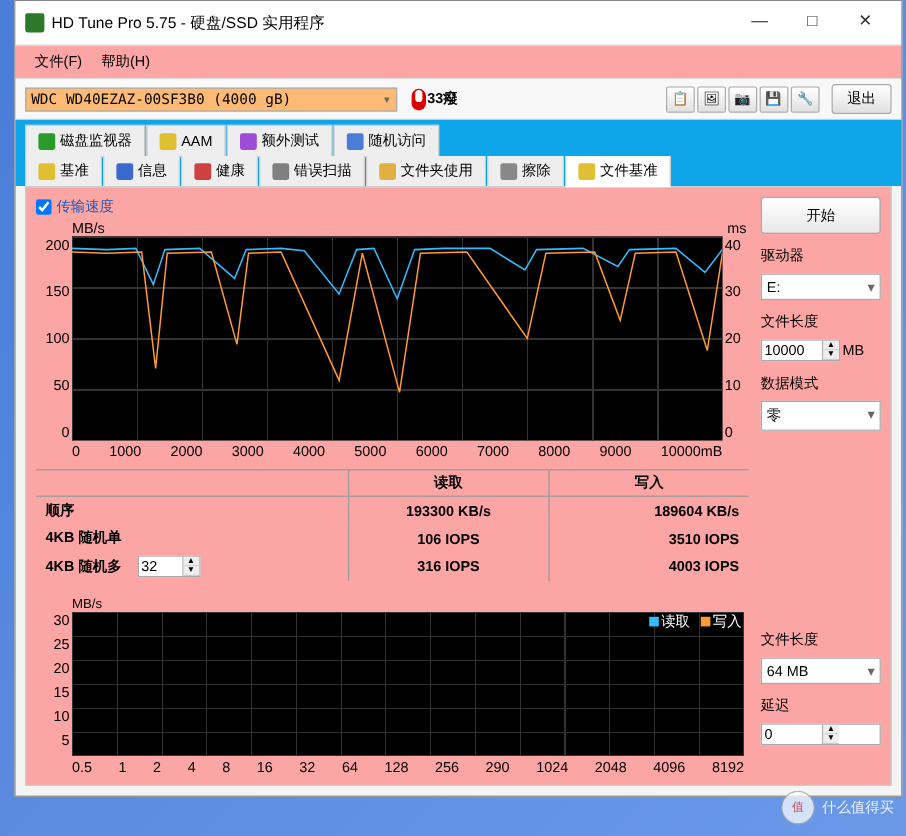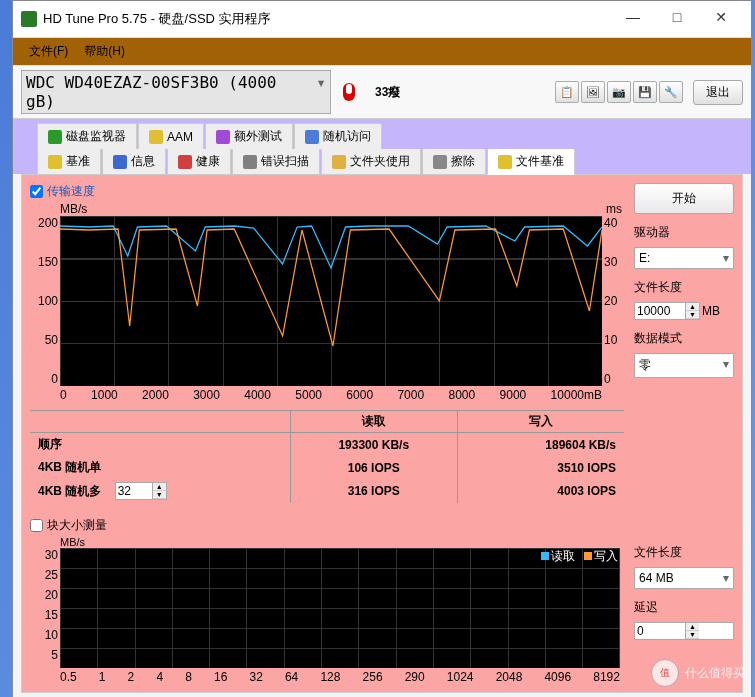--- a/index.html
+++ b/index.html
@@ -2,32 +2,32 @@
 <html><head>
 <meta charset="utf-8">
 <style>
 *{box-sizing:border-box;margin:0;padding:0;font-family:"Microsoft YaHei",SimSun,Arial,sans-serif;font-size:12px}
 body{background:linear-gradient(135deg,#4a7cd8 0%,#5b8ce0 50%,#6a99e8 100%);width:755px;height:697px;overflow:hidden;position:relative}
 .window{background:#f4f4f4;border:1px solid #888;margin:0 0 0 12px;width:740px;position:relative}
 .titlebar{display:flex;align-items:center;padding:6px 8px;background:#fff;border-bottom:1px solid #ddd}
 .titlebar .icon{width:16px;height:16px;margin-right:6px;background:#2a7a2a;border-radius:2px}
 .titlebar .title{flex:1;font-size:13px}
 .titlebar .wbtn{width:44px;height:24px;text-align:center;line-height:20px;font-size:14px;color:#333}
-.menubar{display:flex;padding:3px 8px;background:#a16207;border-bottom:1px solid #ddd}
+.menubar{display:flex;padding:3px 8px;background:#fca5a5;border-bottom:1px solid #ddd}
 .menubar .mitem{padding:2px 8px}
 .toolbar{display:flex;align-items:center;padding:4px 8px;background:#f8f8f8;border-bottom:1px solid #ccc;gap:4px}
-.combo{flex:0 0 310px;background:#e5e5e5;border:1px solid #aaa;padding:2px 18px 2px 4px;font-family:monospace;font-size:16px;position:relative}
+.combo{flex:0 0 310px;background:#fdba74;border:1px solid #aaa;padding:2px 18px 2px 4px;font-family:monospace;font-size:12px;position:relative}
 .combo::after{content:"▾";position:absolute;right:4px;top:2px;color:#666}
-.tempbox{display:flex;align-items:center;gap:20px;margin-left:8px}
+.tempbox{display:flex;align-items:center;gap:1px;margin-left:8px}
 .therm{width:12px;height:18px;background:linear-gradient(#d00 60%,#d00);border-radius:6px;position:relative}
 .therm::before{content:"";position:absolute;top:1px;left:3px;width:6px;height:10px;background:#fff;border-radius:3px}
 .tbtn{width:24px;height:22px;border:1px solid #aaa;background:linear-gradient(#fff,#e0e0e0);border-radius:2px;display:flex;align-items:center;justify-content:center;font-size:11px}
 .tbtn-group{display:flex;gap:2px;margin-left:auto}
 .exitbtn{padding:3px 12px;border:1px solid #aaa;background:linear-gradient(#fff,#e0e0e0);border-radius:3px;margin-left:6px}
-.tabs{display:flex;flex-wrap:wrap;padding:4px 24px 0;background:#c4b5fd}
+.tabs{display:flex;flex-wrap:wrap;padding:4px 8px 0;background:#0ea5e9}
 .tab{display:flex;align-items:center;gap:4px;padding:4px 10px;border:1px solid #ccc;background:#eee;margin-right:1px;margin-bottom:-1px;font-size:12px}
 .tab.row2{border-top:none}
 .tab.active{background:#fff;border-bottom:1px solid #fff}
 .tab .ticon{width:14px;height:14px;border-radius:2px}
 .content{background:#fca5a5;border:1px solid #ccc;margin:0 8px 8px;padding:8px;display:flex;gap:10px}
 .left{flex:1}
 .right{width:100px;display:flex;flex-direction:column;gap:6px}
 .chk{display:flex;align-items:center;gap:4px;margin-bottom:2px}
 .chk input{width:13px;height:13px}
 .chart{position:relative;height:170px;background:#000;margin-left:30px;margin-right:22px}
@@ -221,24 +221,20 @@
                   </span>
             </td>
             <td>316 IOPS</td>
                 <td>4003 IOPS</td>
           </tr>
         </tbody>
           </table>
       </div>
 
       <div class="chart2wrap">
-        <div class="chk">
-          <input type="checkbox" style="">
-          <span>块大小测量</span>
-        </div>
         <div style="margin-left:30px;font-size:11px">MB/s</div>
         <div class="chart2">
           <div class="ylabels" id="y3">
               <span>30</span>
               <span>25</span>
               <span>20</span>
               <span>15</span>
               <span>10</span>
               <span>5</span>
               <span></span>

